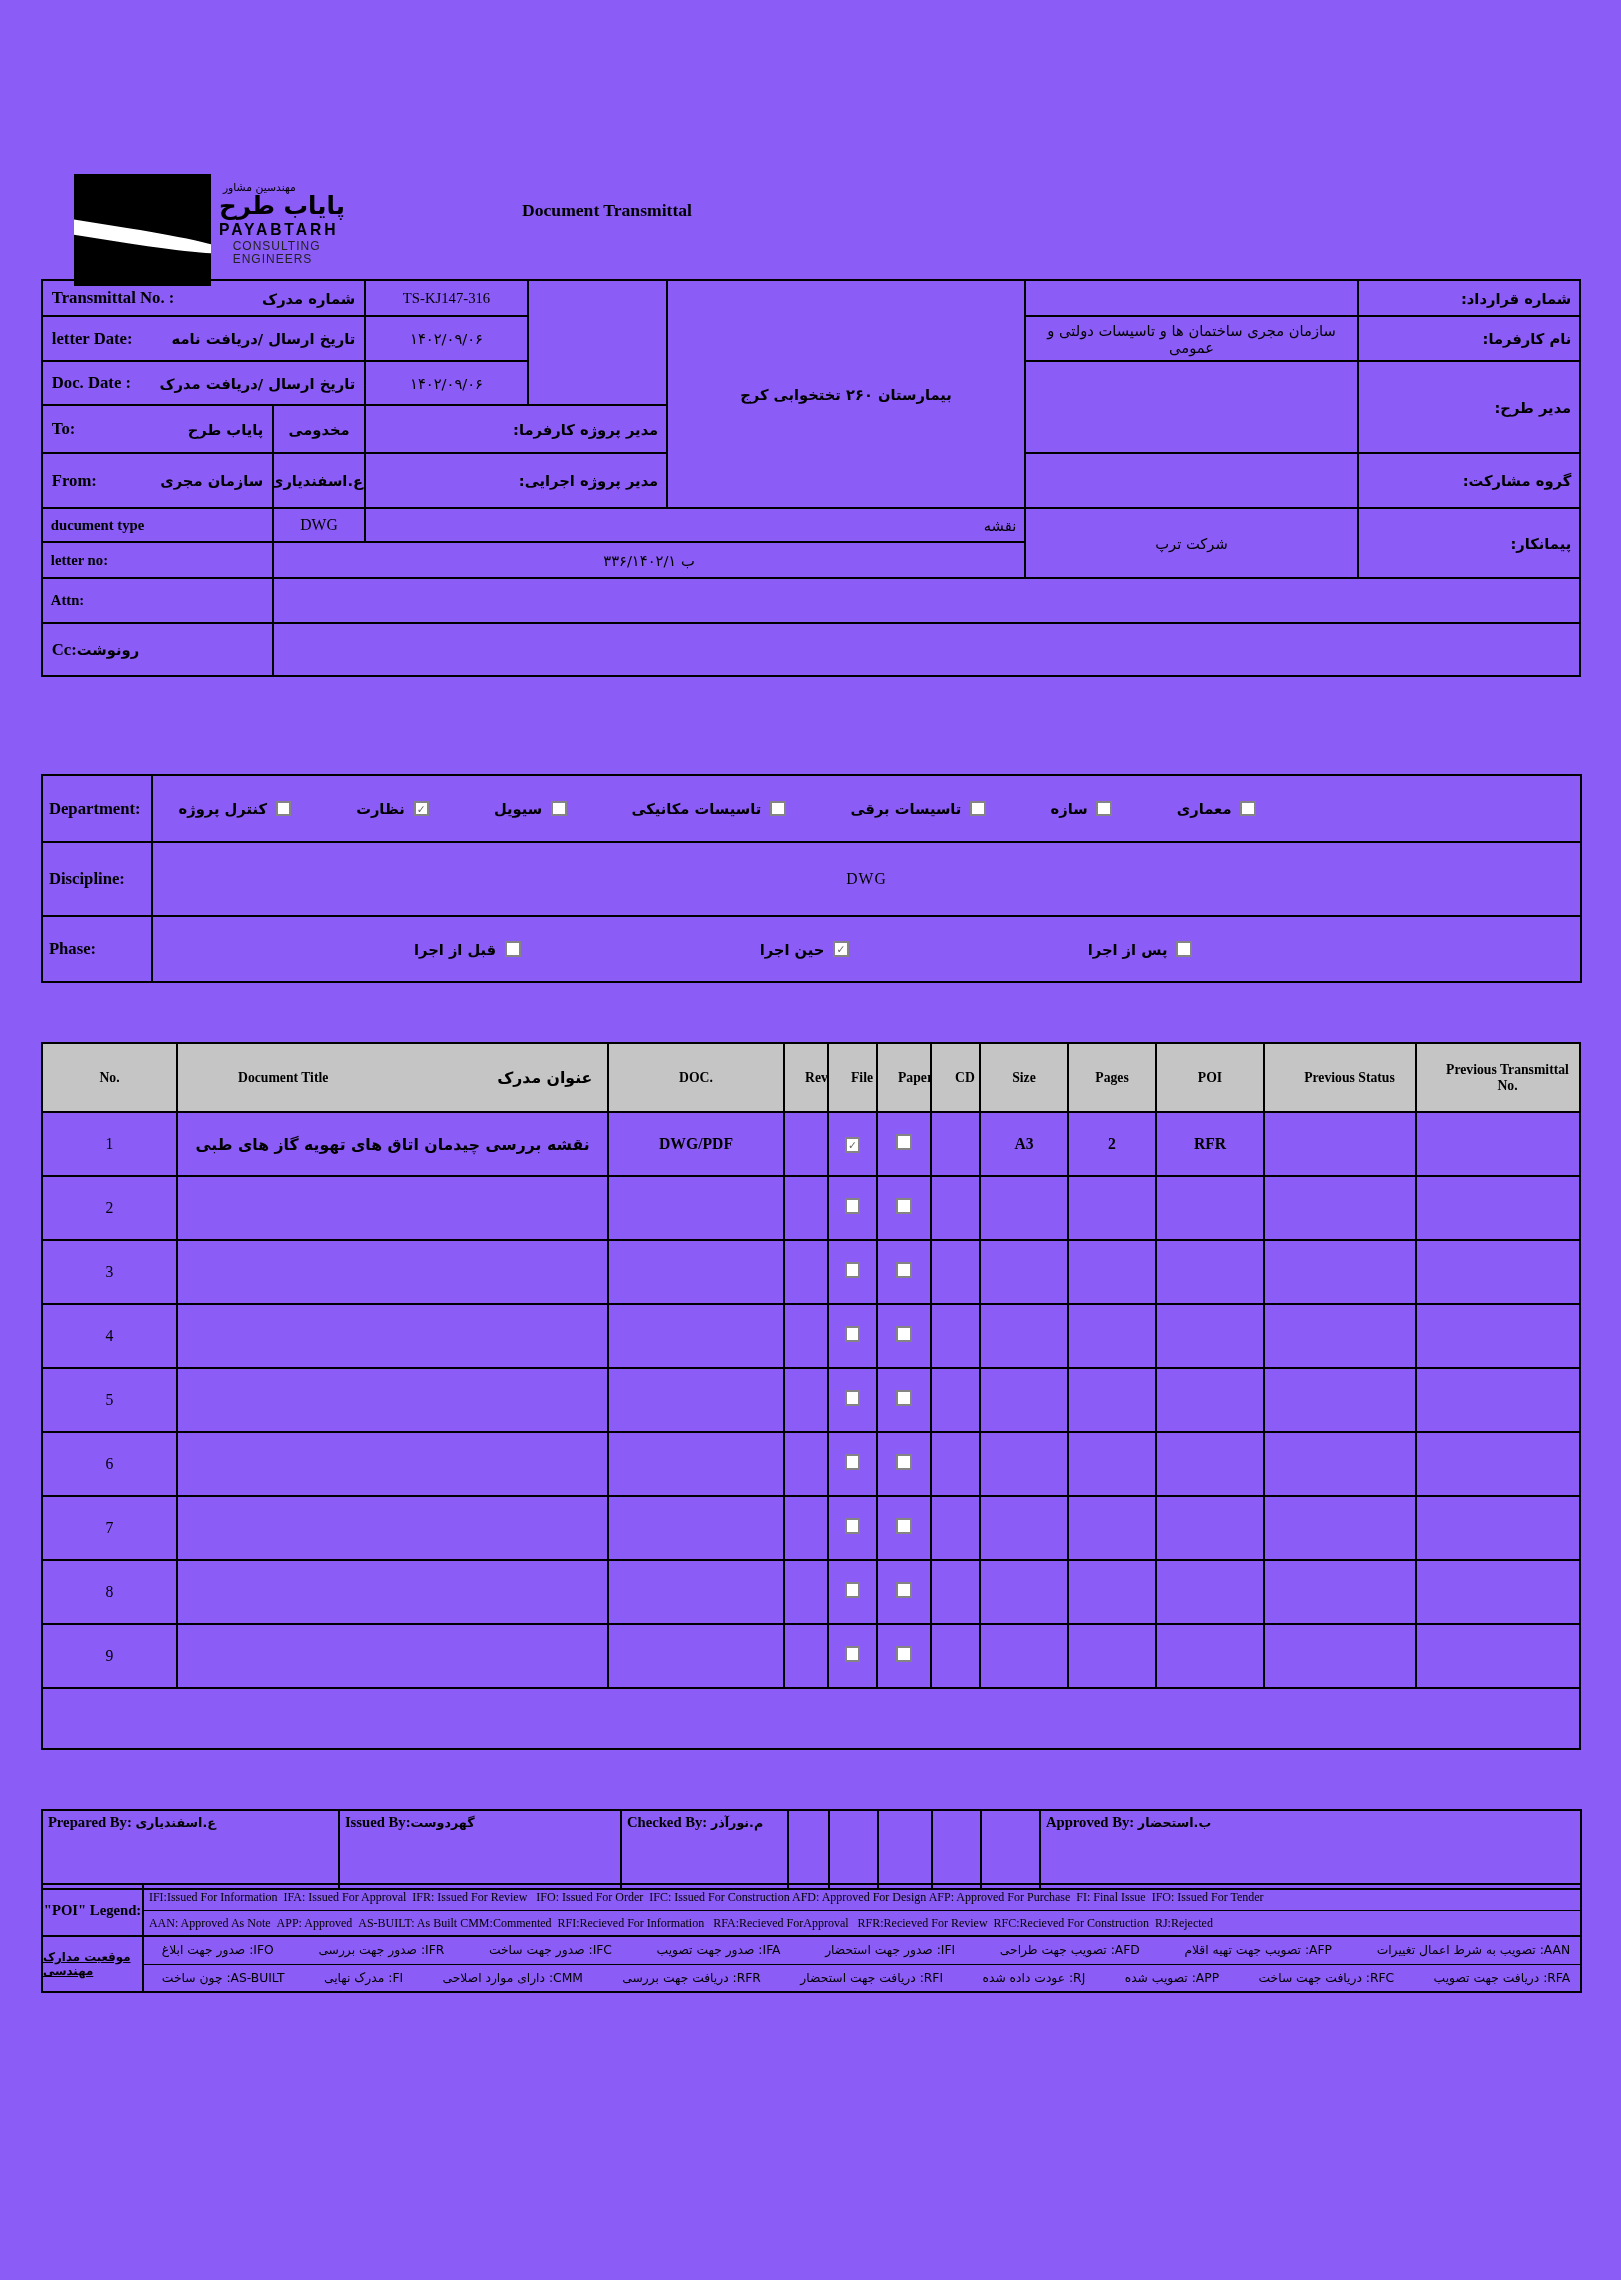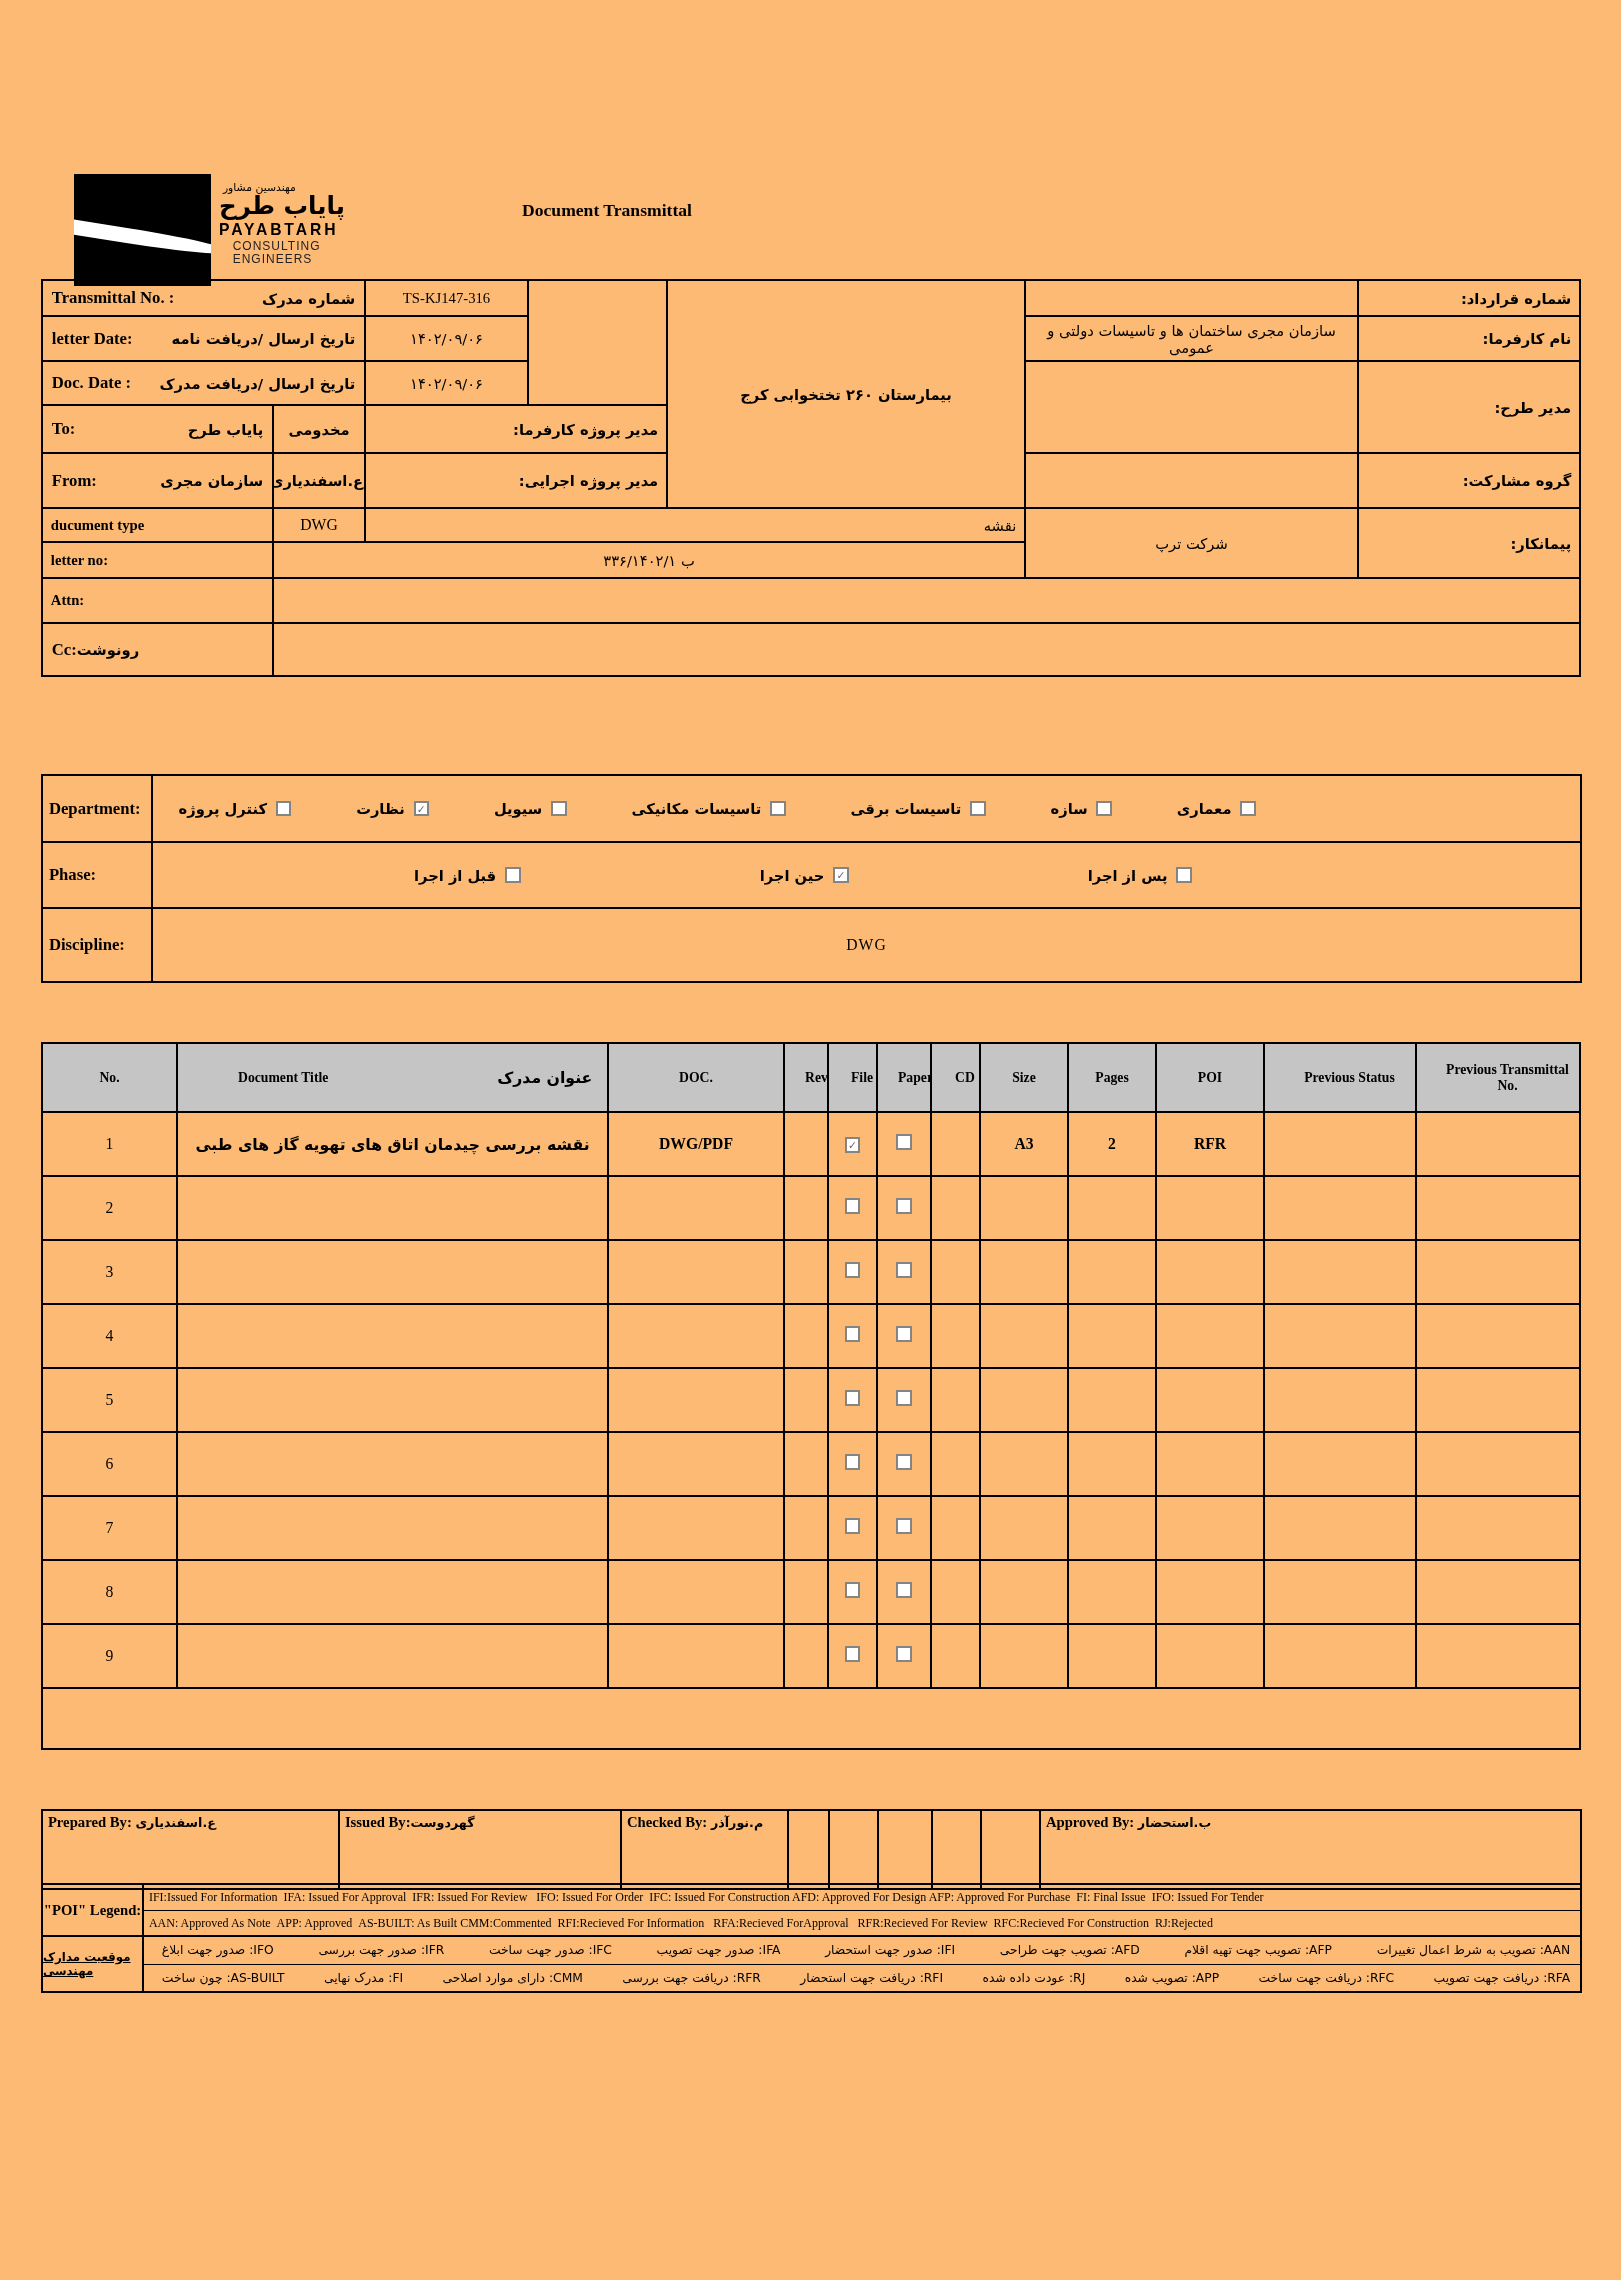--- a/index.html
+++ b/index.html
@@ -1,16 +1,16 @@
 <!DOCTYPE html>
 <html><head>
 <meta charset="utf-8">
 <style>
   html,body{margin:0;padding:0;background:#888;}
-  .page{position:relative;width:1621px;height:2281px;background:#fdba74;margin:0 auto;
+  .page{position:relative;width:1621px;height:2281px;background:#8b5cf6;margin:0 auto;
         font-family:"Liberation Serif","DejaVu Serif","DejaVu Sans",serif;color:#000;}
 
   
   .logo-box{position:absolute;left:74px;top:174px;width:137px;height:112px;background:#000;overflow:hidden;}
   .swoosh{position:absolute;left:-13.7px;top:57px;width:172px;height:14.7px;background:#fff;
           transform:rotate(9deg);border-radius:0 60% 60% 0 / 0 50% 50% 0;}
   .brand{position:absolute;left:219px;top:182px;width:147px;line-height:1.05;}
   .brand-fa-small{font-size:10.8px;direction:rtl;text-align:left;font-family:"DejaVu Sans",sans-serif;padding-left:3.9px;}
   .brand-fa{font-size:24.5px;font-weight:bold;direction:rtl;text-align:left;font-family:"DejaVu Sans",sans-serif;}
   .brand-en{font-family:"Liberation Sans","DejaVu Sans",sans-serif;font-weight:bold;font-size:15.7px;letter-spacing:2.9px;margin-top:2.9px;}
@@ -218,42 +218,42 @@
                 <span class="cb">✓</span>
                 <span class="opt-label">نظارت</span>
               </span>
               <span class="opt">
                 <span class="cb"></span>
                 <span class="opt-label">کنترل پروژه</span>
               </span>
             </div>
       </td>
     </tr>
-    <tr style="height:66px">
-      <td class="class-lbl">Phase:</td>
-      <td>
-        <div class="opts opts-phase">
-              <span class="opt">
-                <span class="cb"></span>
-                <span class="opt-label">پس از اجرا</span>
-              </span>
-              <span class="opt">
-                <span class="cb">✓</span>
-                <span class="opt-label">حین اجرا</span>
-              </span>
-              <span class="opt">
-                <span class="cb"></span>
-                <span class="opt-label">قبل از اجرا</span>
-              </span>
-            </div>
-      </td>
-    </tr>
     <tr style="height:74px">
       <td class="class-lbl">Discipline:</td>
       <td class="disc-val">DWG</td>
+    </tr>
+    <tr style="height:66px">
+      <td class="class-lbl">Phase:</td>
+      <td>
+        <div class="opts opts-phase">
+              <span class="opt">
+                <span class="cb"></span>
+                <span class="opt-label">پس از اجرا</span>
+              </span>
+              <span class="opt">
+                <span class="cb">✓</span>
+                <span class="opt-label">حین اجرا</span>
+              </span>
+              <span class="opt">
+                <span class="cb"></span>
+                <span class="opt-label">قبل از اجرا</span>
+              </span>
+            </div>
+      </td>
     </tr>
   </tbody>
     </table>
 
   <table class="tbl-doc">
     <colgroup>
       <col style="width:135px">
         <col style="width:431px">
         <col style="width:176px">
         <col style="width:44px">

